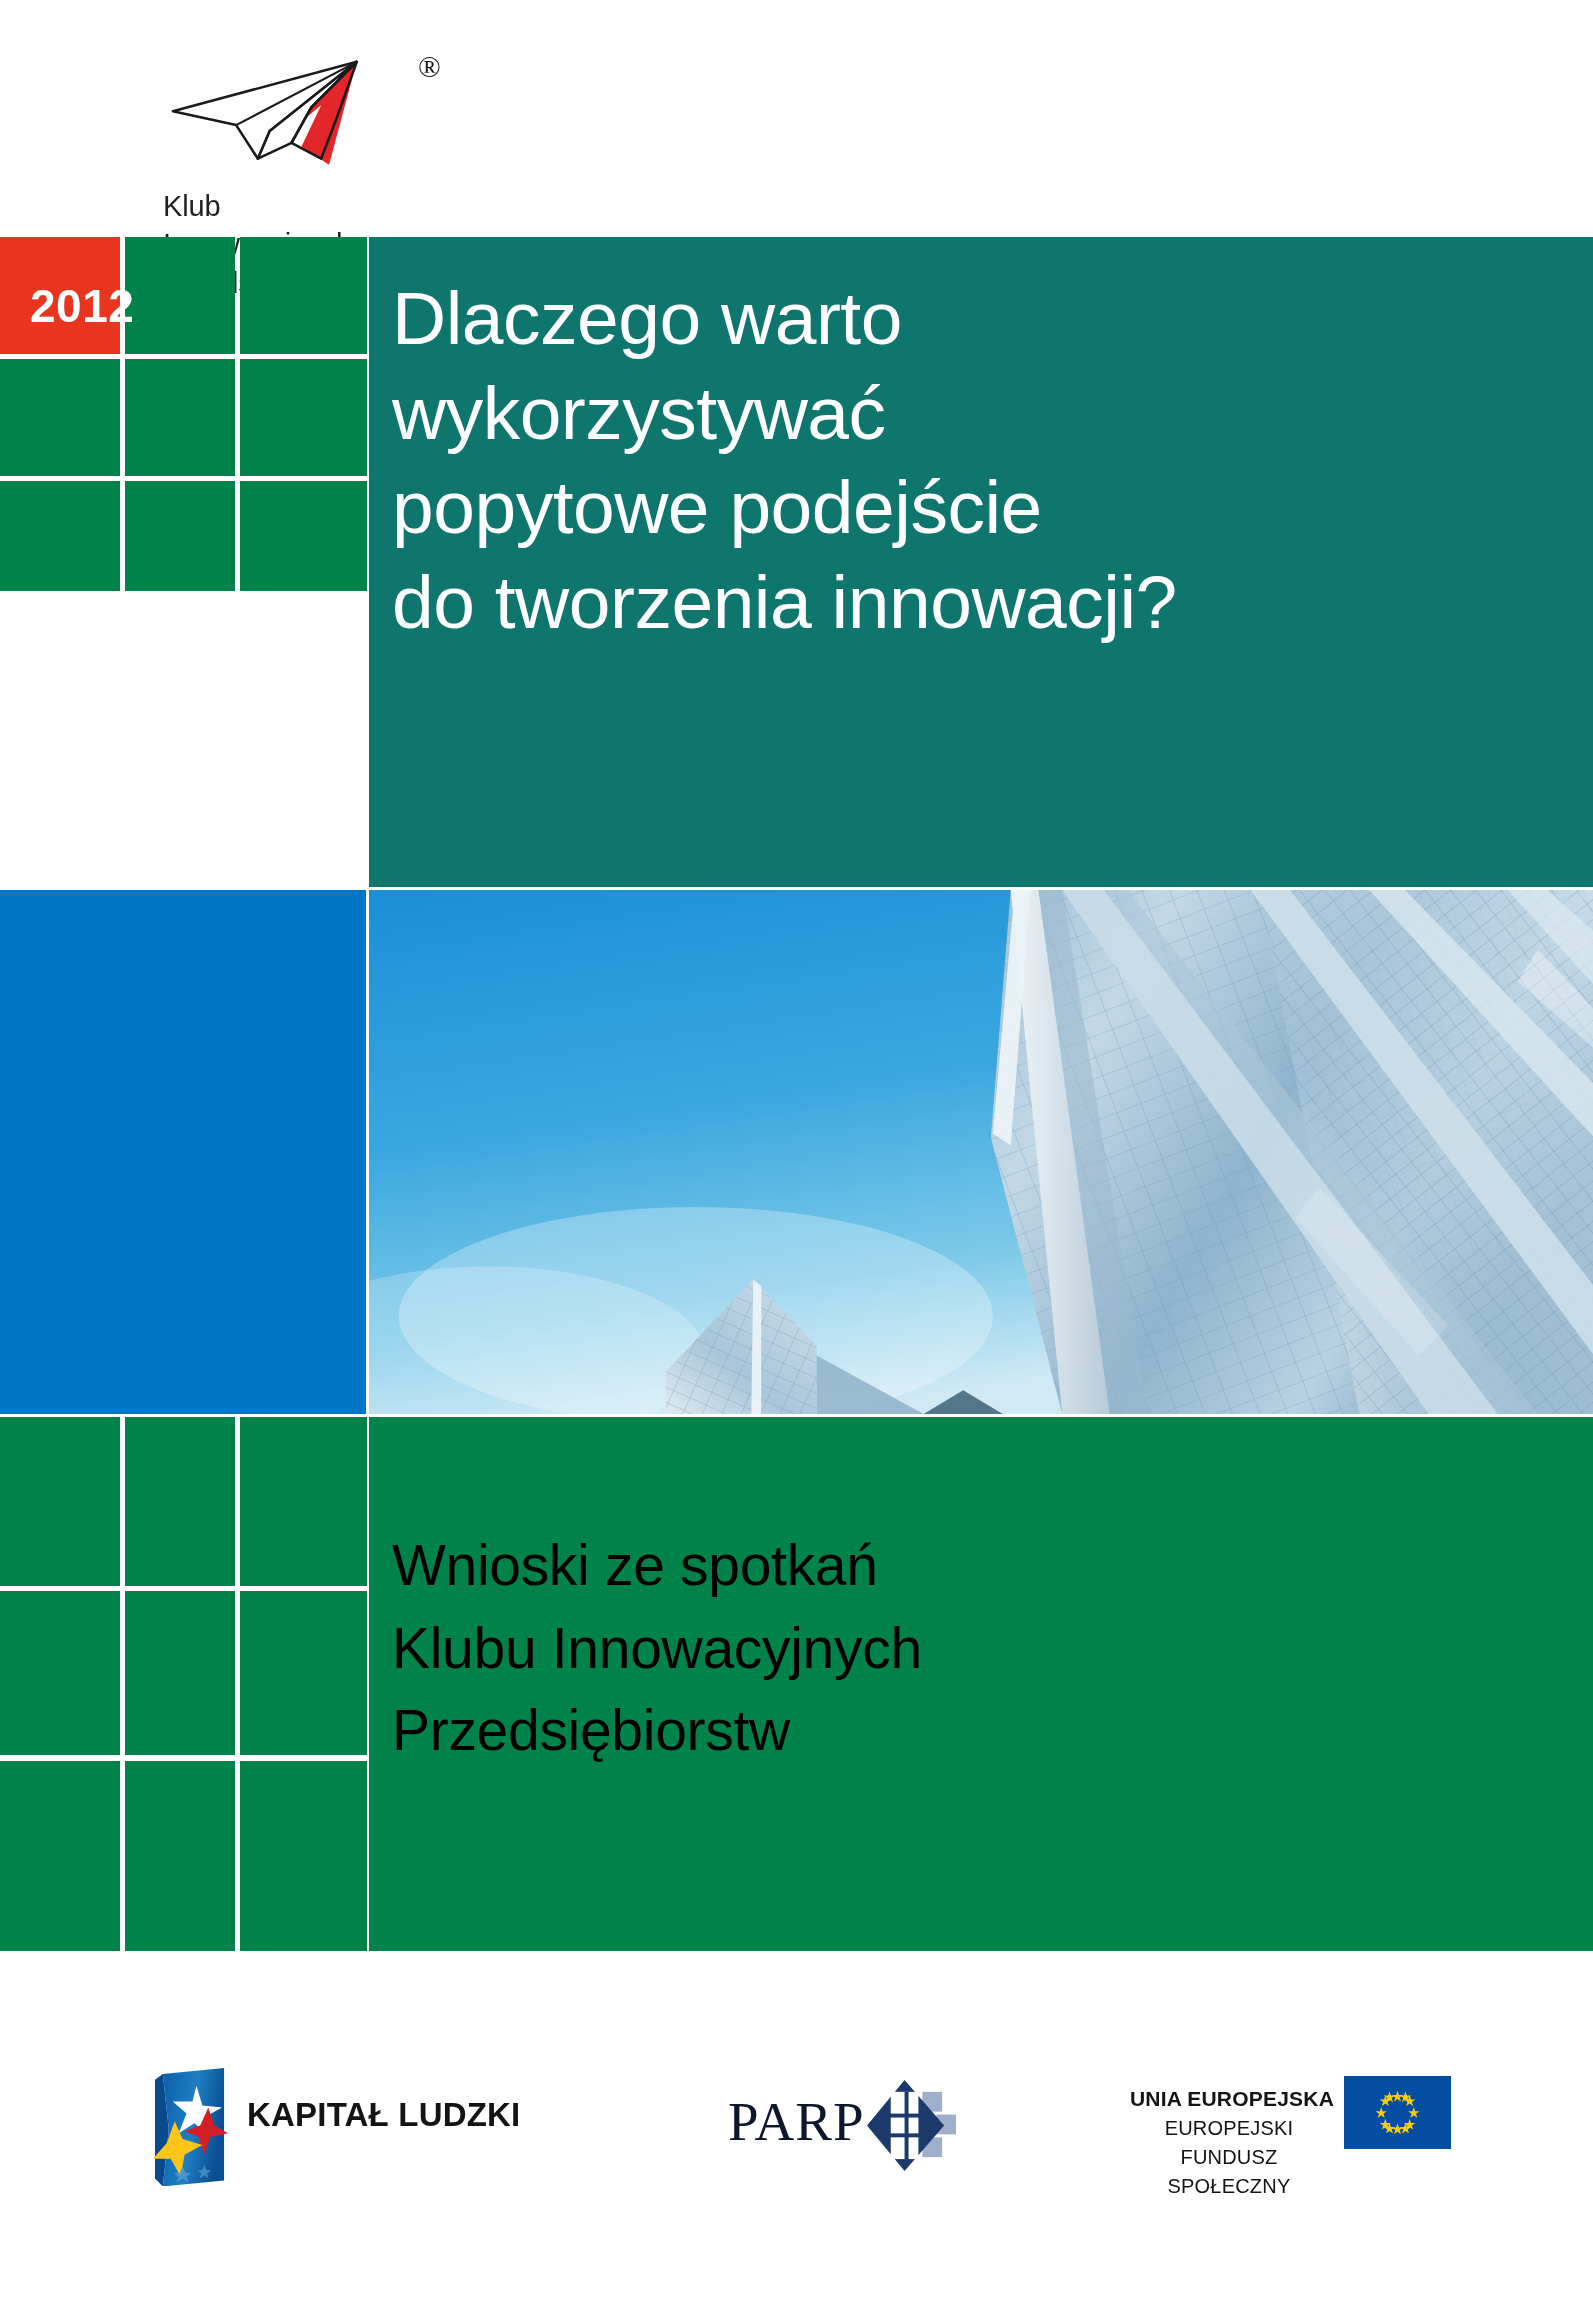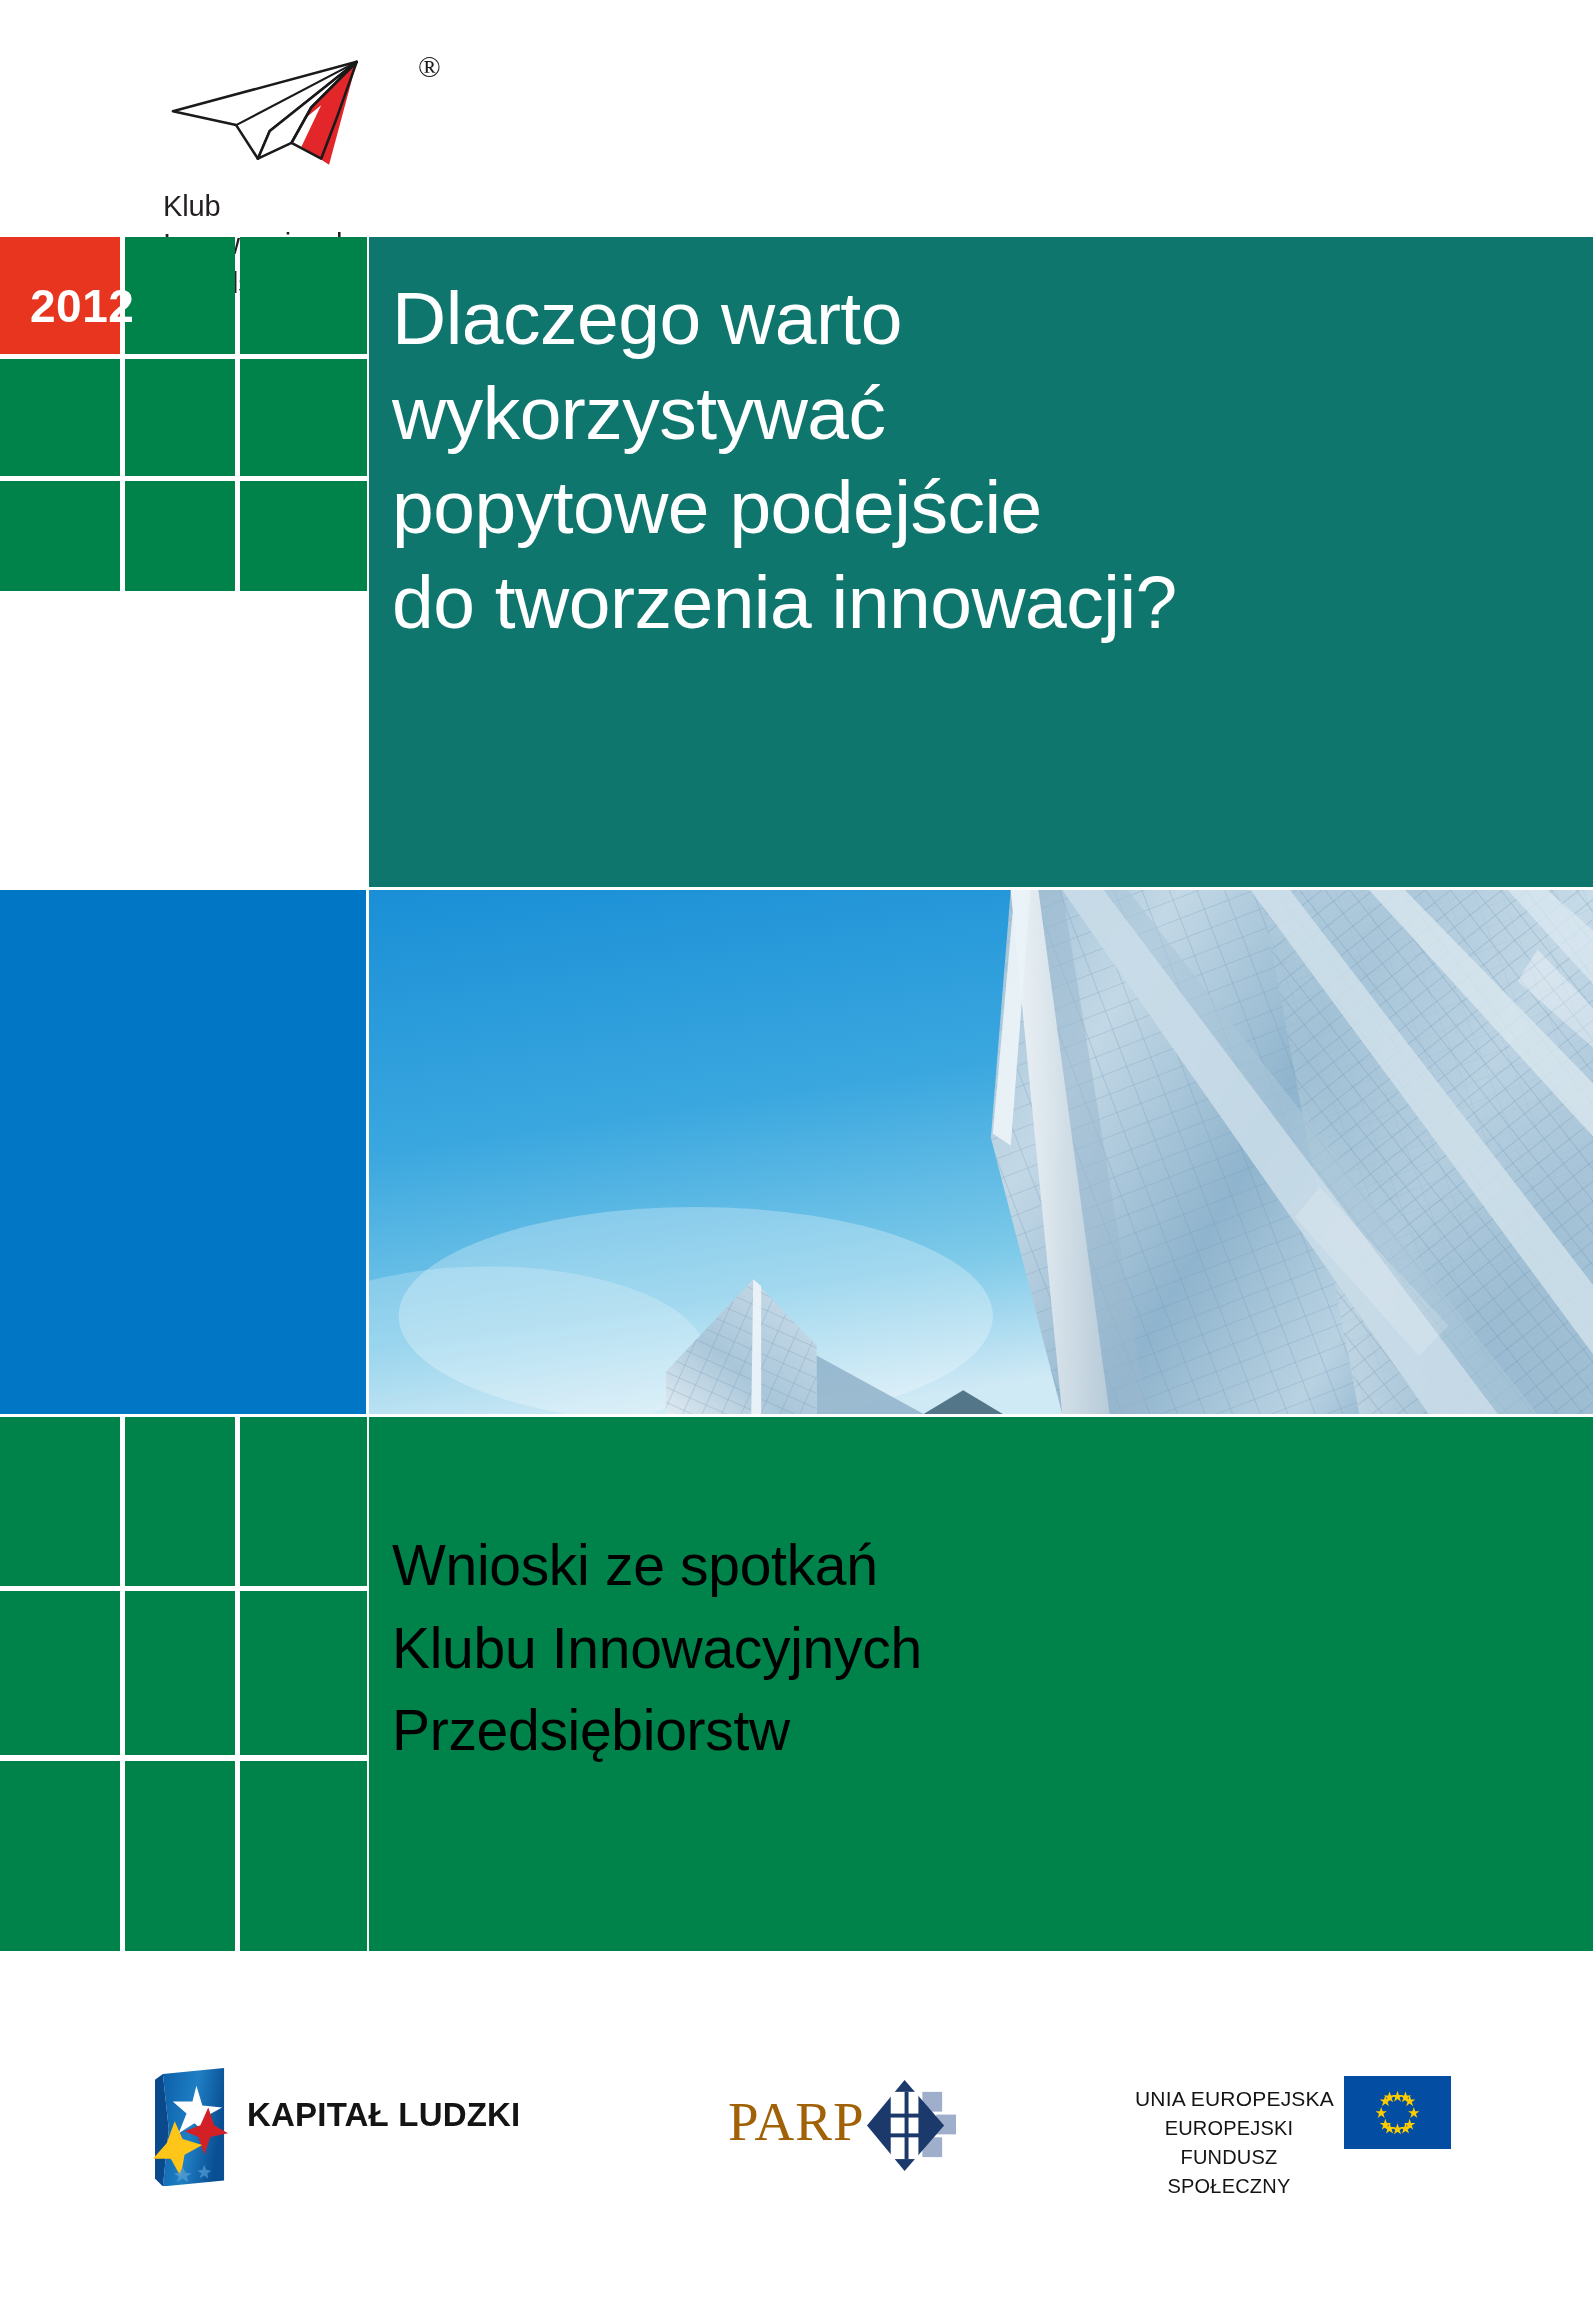--- a/index.html
+++ b/index.html
@@ -196,21 +196,21 @@
     top: 42px;
     width: 213px;
     height: 109px;
   }
   .parp-word {
     position: absolute;
     left: 0;
     top: 22px;
     font-family: "Liberation Serif", serif;
     font-size: 55px;
-    color: #a16207;
+    color: #0f172a;
     letter-spacing: 1px;
     line-height: 1;
   }
   .parp-mark { position: absolute; left: 139px; top: 6px; width: 89px; height: 95px; }
 
   .eu-logo {
     position: absolute;
     left: 1124px;
     top: 40px;
     width: 327px;
@@ -218,21 +218,21 @@
   }
   .eu-words {
     position: absolute;
     right: 117px;
     top: 14px;
     text-align: right;
     color: #141414;
   }
   .eu-l1 {
     font-size: 21px;
-    font-weight: normal;
+    font-weight: bold;
     letter-spacing: 0.2px;
     line-height: 1.45;
     font-family: "Liberation Sans", sans-serif;
   }
   .eu-l2, .eu-l3 {
     font-size: 20px;
     letter-spacing: 0.2px;
     line-height: 1.45;
     font-family: "Liberation Sans", sans-serif;
     text-align: center;

